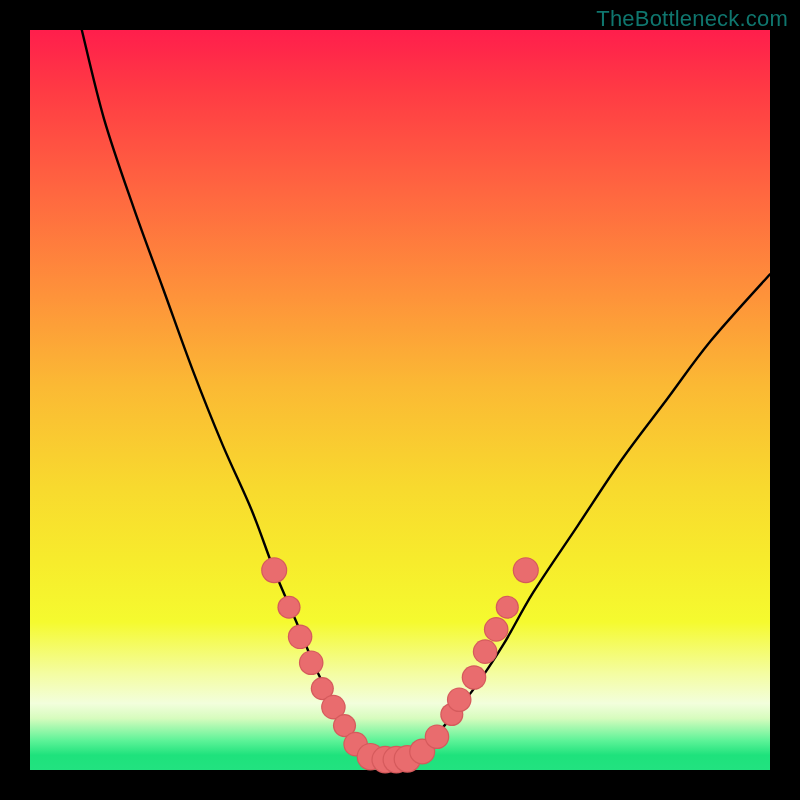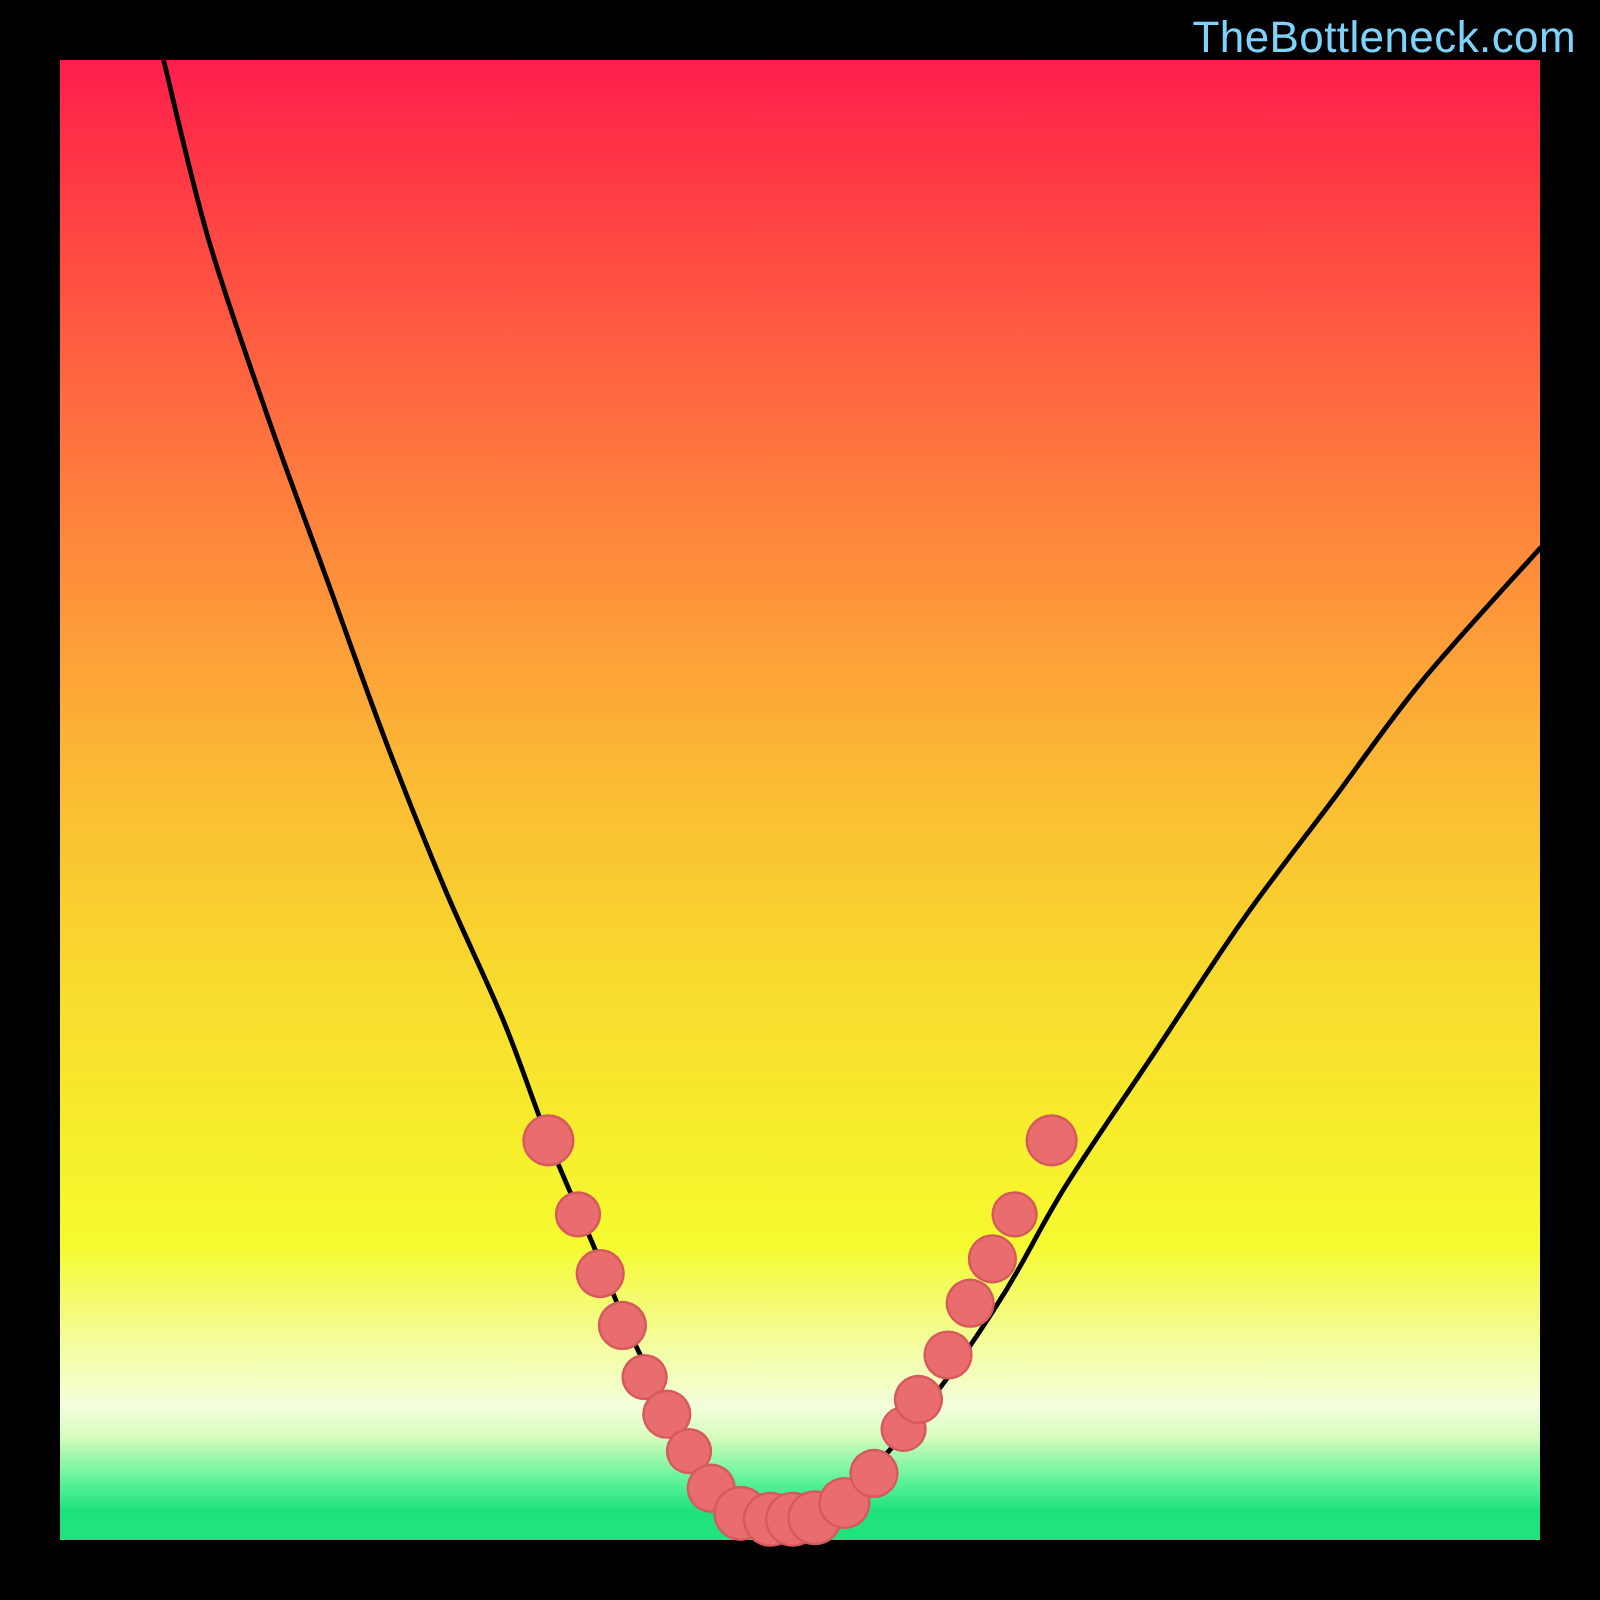--- a/index.html
+++ b/index.html
@@ -38,21 +38,21 @@
       #D7FCBE 93%,
       #5EF398 96%,
       #1EE27C 98%,
       #22E280 100%
     );
   }
   .watermark {
     position: absolute;
     top: 6px;
     right: 12px;
-    color: #7dd3fc;
+    color: #0f766e;
     font-size: 22px;
     font-weight: 500;
     letter-spacing: 0.2px;
     user-select: none;
     pointer-events: none;
   }
   svg.overlay {
     position: absolute;
     left: 0;
     top: 0;

